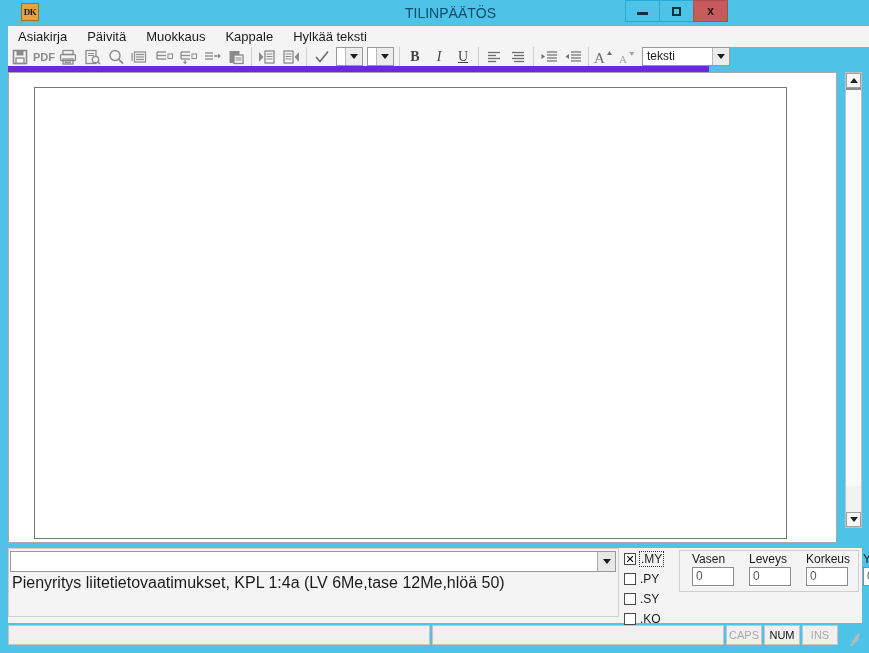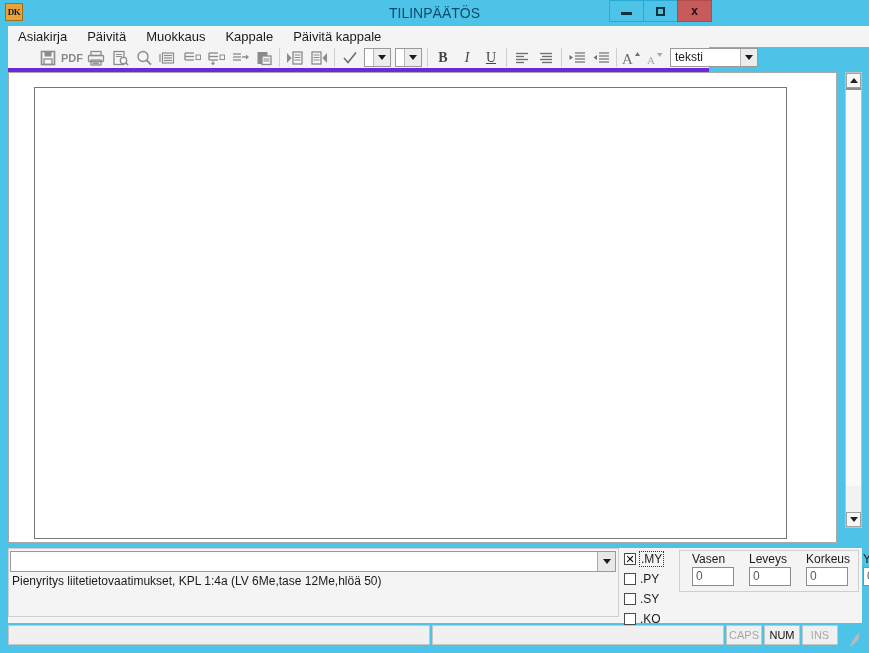--- a/index.html
+++ b/index.html
@@ -10,21 +10,21 @@
   #app {
     position: relative;
     width: 869px; height: 653px;
     background: #4ec3e8;
     overflow: hidden;
     box-sizing: border-box;
   }
 
   
   .titlebar {
-    position: absolute; left: 0; top: 0;
+    position: absolute; left: 16px; top: 0;
     width: 713px; height: 26px;
     background: #4ec3e8;
   }
   .app-icon {
     position: absolute; left: 5px; top: 3px;
     width: 18px; height: 18px;
     background: #e8a33d;
     border: 1px solid #a06f1c;
     box-sizing: border-box;
     display: flex; align-items: center; justify-content: center;
@@ -75,24 +75,23 @@
     color: #1b1b1b;
     white-space: nowrap;
     font-family: "Liberation Sans", sans-serif;
   }
 
   
   .toolbar {
     position: absolute; left: 8px; top: 47px;
     width: 701px; height: 25px;
     background: #f4f4f4;
-    border-bottom: 4px solid #6d28d9;
+    border-bottom: 6px solid #6d28d9;
     display: flex; align-items: center;
     box-sizing: border-box;
-    padding-left: 28px;
   }
   .tb-btn {
     width: 24px; height: 23px;
     display: flex; align-items: center; justify-content: center;
     color: #8b8b8b;
     flex: none;
   }
   .tb-btn svg { display: block; }
   .tb-sep {
     width: 1px; height: 19px; background: #cfcfcf; margin: 0 3px; flex: none;
@@ -199,21 +198,21 @@
     flex: 1; font-size: 12px; color: #1b1b1b; padding: 0 4px; line-height: 19px;
     font-family: "Liberation Sans", sans-serif;
   }
   .bp-combo .carrow {
     width: 17px; background: #e8e8e8; border-left: 1px solid #aaa;
     display: flex; align-items: center; justify-content: center;
   }
   .bp-hint {
     position: absolute; left: 4px; top: 26px;
     width: 600px;
-    font-size: 12px; color: #1b1b1b;
+    font-size: 16px; color: #1b1b1b;
     font-family: "Liberation Sans", sans-serif;
     white-space: nowrap;
   }
   .bp-left-frame {
     position: absolute; left: 0px; top: 0px;
     width: 611px; height: 69px;
     border: 1px solid #cfcfcf;
     box-sizing: border-box;
   }
 
@@ -313,21 +312,21 @@
           <span>x</span>
         </div>
     </div>
   </div>
 
   <div class="menubar">
     <div class="menu-item">Asiakirja</div>
     <div class="menu-item">Päivitä</div>
     <div class="menu-item">Muokkaus</div>
     <div class="menu-item">Kappale</div>
-    <div class="menu-item">Päivitä kappale</div>
+    <div class="menu-item">Hylkää teksti</div>
   </div>
 
   <div class="toolbar">
 
     <div class="tb-btn">
       <svg width="16" height="16" viewBox="0 0 16 16">
         <rect x="1.5" y="1.5" width="13" height="13" fill="none" stroke="#8b8b8b" stroke-width="1.6"></rect>
         <rect x="4.5" y="2" width="7" height="4.5" fill="#8b8b8b"></rect>
         <rect x="4" y="9" width="8" height="5.5" fill="none" stroke="#8b8b8b" stroke-width="1.3"></rect>
       </svg>

